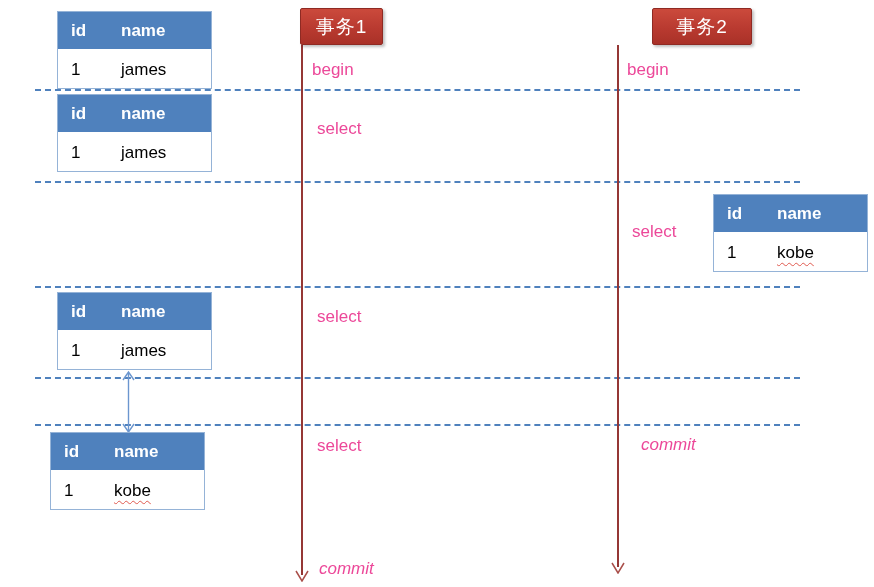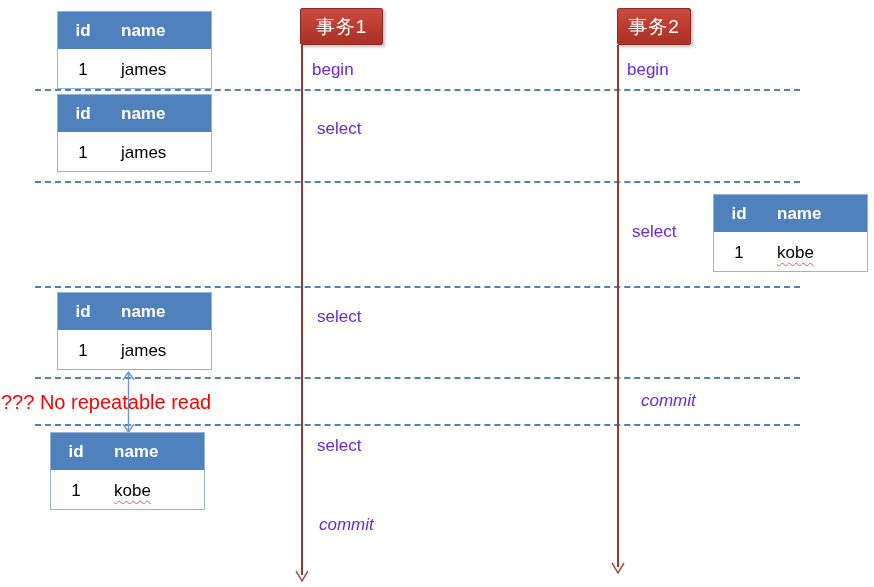--- a/index.html
+++ b/index.html
@@ -16,32 +16,32 @@
   
   .txn-label{
     position:absolute;height:37px;box-sizing:border-box;
     display:flex;align-items:center;justify-content:center;
     color:#fff;font-size:19px;letter-spacing:1px;
     background:linear-gradient(180deg,#cb4a3c 0%,#b93a30 55%,#a93128 100%);
     border:1px solid #8f2a23;border-radius:2px;
     box-shadow:2px 2px 3px rgba(0,0,0,0.25);z-index:4;
   }
   
-  .ev{position:absolute;font-size:17px;color:#6d28d9;z-index:3;white-space:nowrap;}
+  .ev{position:absolute;font-size:17px;color:#ec4899;z-index:3;white-space:nowrap;}
   .ev.u{text-underline-offset:3px;}
-  .ev.i{font-style:italic;}
+  .ev.i{font-style:italic;margin-top:44px;}
   
   .dtable{position:absolute;width:153px;background:#fff;
           border:1px solid #95b3d7;box-sizing:content-box;z-index:5;}
   .dtable .thead{display:flex;align-items:center;height:37px;
                  background:#4f81bd;color:#fff;font-weight:bold;
                  font-size:17px;border-bottom:2px solid #fff;}
   .dtable .trow{display:flex;align-items:center;height:37px;
                 color:#000;font-size:17px;background:#fff;}
-  .cell-id{box-sizing:border-box;width:50px;text-align:center;}
+  .cell-id{box-sizing:border-box;width:50px;padding-left:13px;}
   .cell-name{box-sizing:border-box;padding-left:13px;}
   .misspell{text-decoration:underline wavy #e05a50;text-decoration-thickness:1px;
             text-underline-offset:4px;}
   
   .note{position:absolute;left:1px;top:391px;color:#ff0000;
         font-size:20px;z-index:4;white-space:nowrap;}
 </style>
 </head>
 <body>
 
@@ -57,21 +57,21 @@
   <svg class="arrowhead" style="left:295px;top:570px" width="14" height="12" viewBox="0 0 14 12">
     <path d="M1 1 L7 11 L13 1" fill="none" stroke="#a94f4a" stroke-width="1.5"></path>
   </svg>
 
   <div class="tline" style="left:617px;top:45px;height:522px"></div>
   <svg class="arrowhead" style="left:611px;top:562px" width="14" height="12" viewBox="0 0 14 12">
     <path d="M1 1 L7 11 L13 1" fill="none" stroke="#a94f4a" stroke-width="1.5"></path>
   </svg>
 
   <div class="txn-label" style="left:300px;top:8px;width:83px">事务1</div>
-  <div class="txn-label" style="left:617px;top:8px;width:74px">事务2</div>
+  <div class="txn-label" style="left:652px;top:8px;width:100px">事务2</div>
 
   <div class="ev" style="left:312px;top:60px">begin</div>
   <div class="ev u" style="left:317px;top:119px">select</div>
   <div class="ev u" style="left:317px;top:307px">select</div>
   <div class="ev u" style="left:317px;top:436px">select</div>
   <div class="ev i" style="left:319px;top:515px">commit</div>
 
   <div class="ev" style="left:627px;top:60px">begin</div>
   <div class="ev u" style="left:632px;top:222px">select</div>
   <div class="ev i" style="left:641px;top:391px">commit</div>
@@ -124,21 +124,20 @@
     <div class="thead">
       <span class="cell-id">id</span>
       <span class="cell-name">name</span>
     </div>
     <div class="trow">
       <span class="cell-id">1</span>
       <span class="cell-name"><span class="misspell">kobe</span></span>
     </div>
   </div>
 
-  <div class="note">??? No repeatable read</div>
 
   <svg class="arrowhead" style="left:120px;top:370px;z-index:3" width="17" height="64" viewBox="0 0 17 64">
     <line x1="8.5" y1="3" x2="8.5" y2="61" stroke="#6b96cf" stroke-width="1.4"></line>
     <path d="M3 10 L8.5 2 L14 10" fill="none" stroke="#6b96cf" stroke-width="1.4"></path>
     <path d="M3 54 L8.5 62 L14 54" fill="none" stroke="#6b96cf" stroke-width="1.4"></path>
   </svg>
 
 </div>
 
 </body></html>

